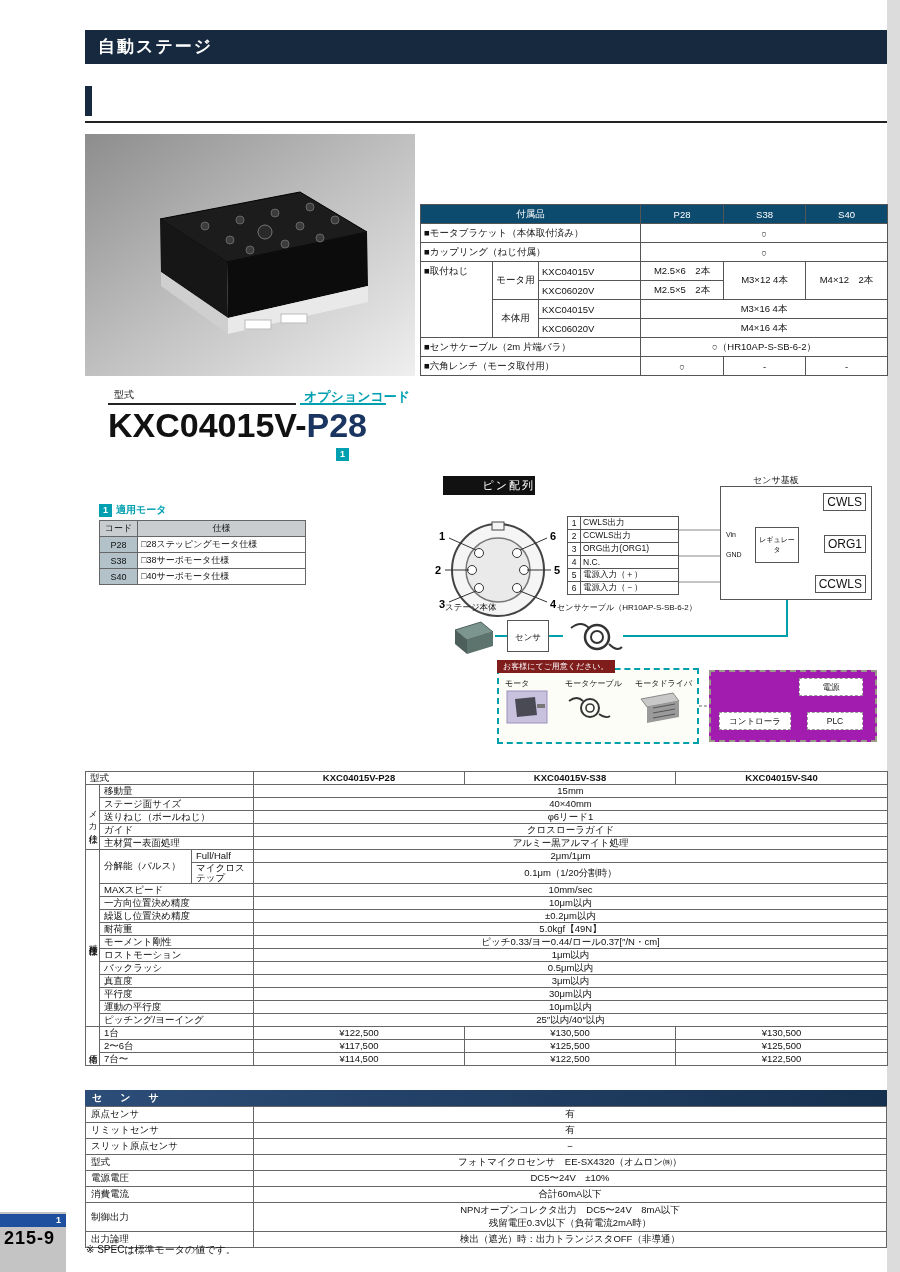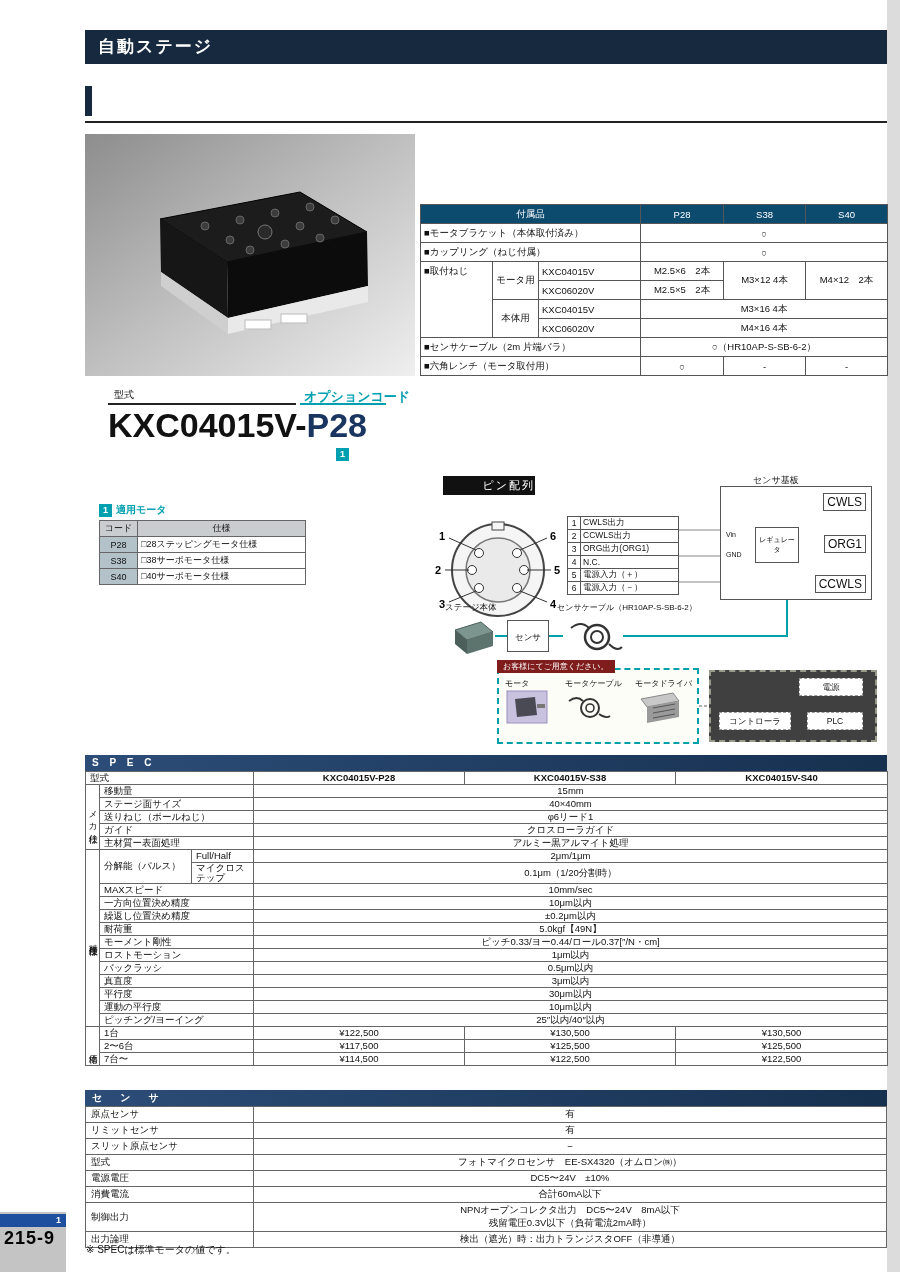--- a/index.html
+++ b/index.html
@@ -44,21 +44,21 @@
 .board-title{position:absolute;left:668px;top:4px;font-size:9px}
 .board{position:absolute;left:635px;top:16px;width:152px;height:114px;border:1px solid #555;background:#fff}
 .chip{position:absolute;border:1px solid #555;font-size:12px;padding:1px 3px;background:#fff}
 .reg{position:absolute;left:34px;top:40px;width:44px;height:36px;border:1px solid #555;font-size:7px;text-align:center;display:flex;align-items:center;justify-content:center;background:#fff}
 .bv{position:absolute;font-size:7px}
 .d-lbl{position:absolute;font-size:8.5px;white-space:nowrap}
 .sensor-box{position:absolute;left:422px;top:150px;width:42px;height:32px;border:1px solid #555;background:#fff;font-size:8.5px;text-align:center;line-height:32px}
 .cust{position:absolute;left:412px;top:198px;width:202px;height:76px;border:2px dashed #00a0aa;background:#fdfdf8}
 .cust-tag{position:absolute;left:-2px;top:-10px;background:#7f1d1d;color:#fff;font-size:8px;padding:1px 6px;white-space:nowrap}
 .ci{position:absolute;text-align:left;font-size:8px}
-.ext{position:absolute;left:624px;top:200px;width:168px;height:72px;border:2px dashed #9a9a8a;background:#404040}
+.ext{position:absolute;left:624px;top:200px;width:168px;height:72px;border:2px dashed #9a9a8a;background:#a21caf}
 .ext-box{position:absolute;border:1.5px dashed #999;background:#fff;font-size:8.5px;text-align:center}
 .mid-lines{position:absolute;left:0;top:0;width:802px;height:282px;pointer-events:none}
 
 .bar{position:absolute;left:85px;width:802px;height:16px;background:linear-gradient(90deg,#2c4d78,#16304f);color:#fff;font-size:10px;font-weight:bold;line-height:16px;padding-left:7px;letter-spacing:4px}
 .spec{position:absolute;left:85px;top:771px;width:802px;font-size:9.5px;table-layout:fixed}
 .spec td{border:1px solid #666;padding:0 4px;height:13px;line-height:1.05;overflow:hidden}
 .spec .l{text-align:left}.spec .c{text-align:center}
 .spec .grp{width:14px;padding:0;text-align:center;vertical-align:middle}
 .spec .grp span{writing-mode:vertical-rl;text-orientation:upright;font-size:9px;letter-spacing:1px}
 .spec .bold{font-weight:bold}
@@ -333,21 +333,20 @@
       </div>
     </div>
 
     <div class="ext">
       <div class="ext-box" style="left:88px;top:6px;width:64px;height:18px;line-height:16px">電源</div>
       <div class="ext-box" style="left:8px;top:40px;width:72px;height:18px;line-height:16px">コントローラ</div>
       <div class="ext-box" style="left:96px;top:40px;width:56px;height:18px;line-height:16px">PLC</div>
     </div>
   </div>
 
-  <div class="bar" style="top:755px">S P E C</div>
   <table class="spec">
     <colgroup>
         <col style="width:14px">
         <col style="width:92px">
         <col style="width:62px">
         <col style="width:211px">
         <col style="width:211px">
         <col style="width:212px">
       </colgroup>
     <tbody>

